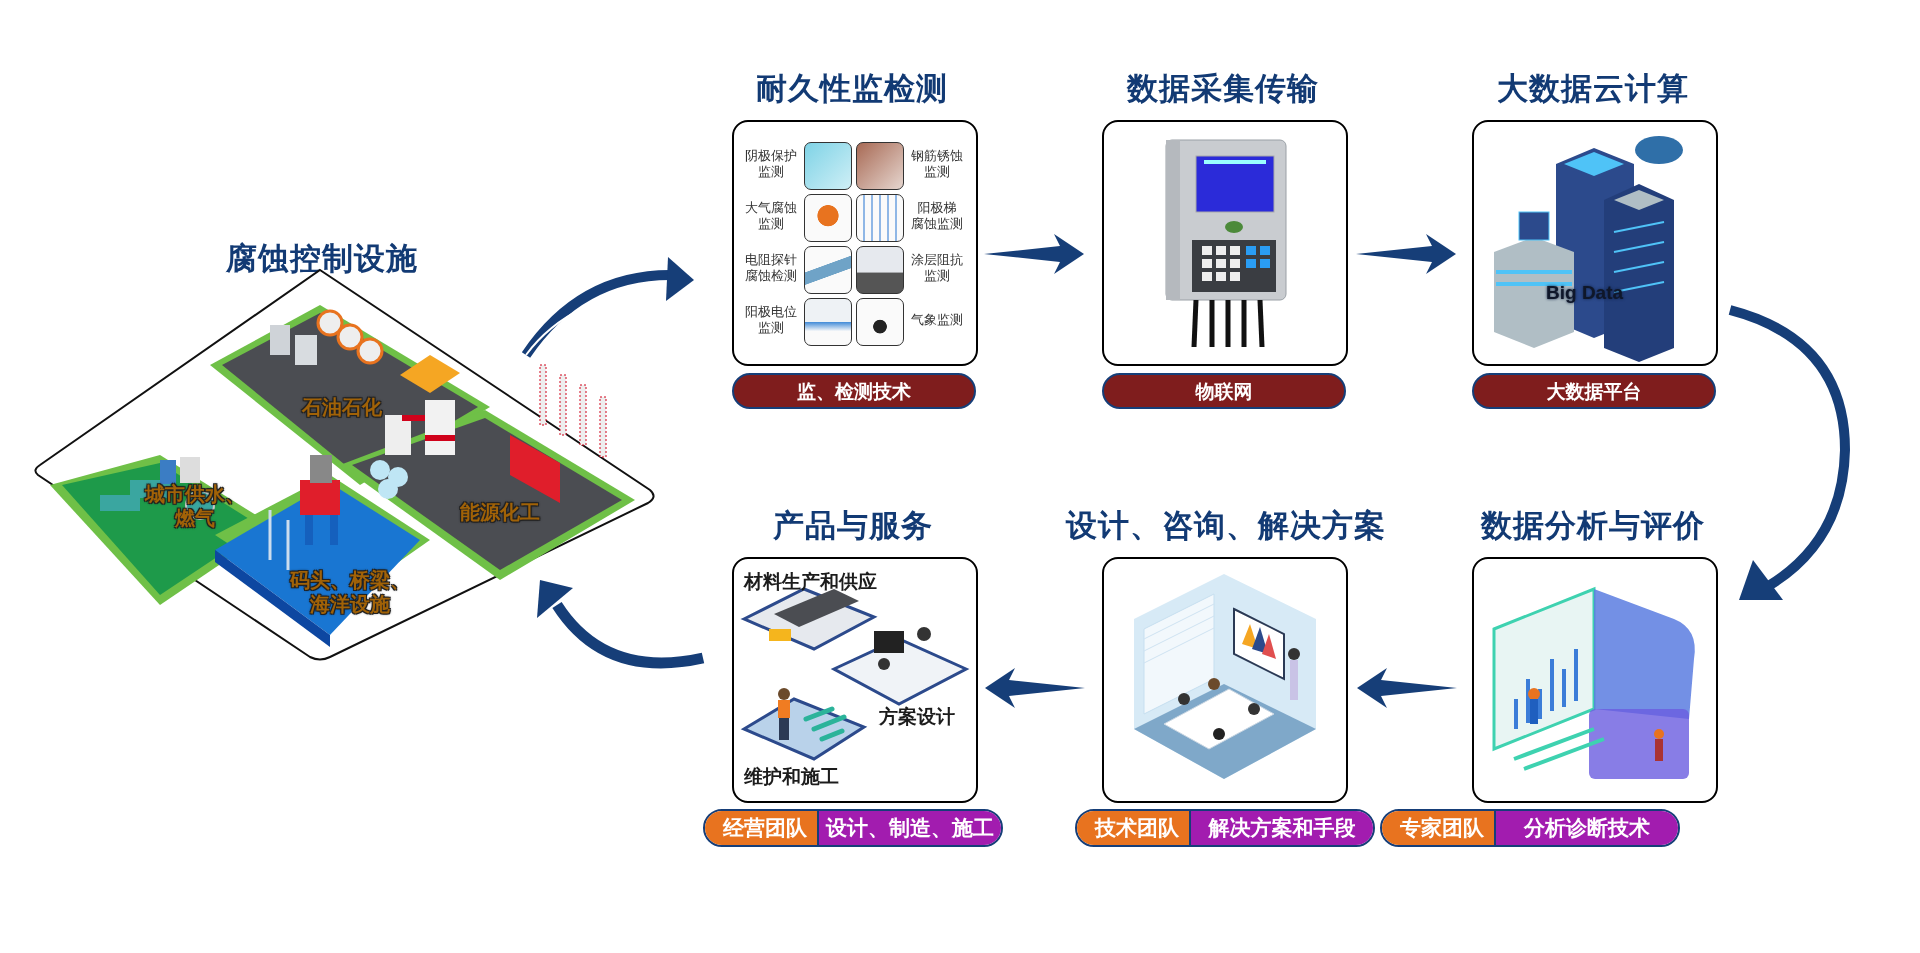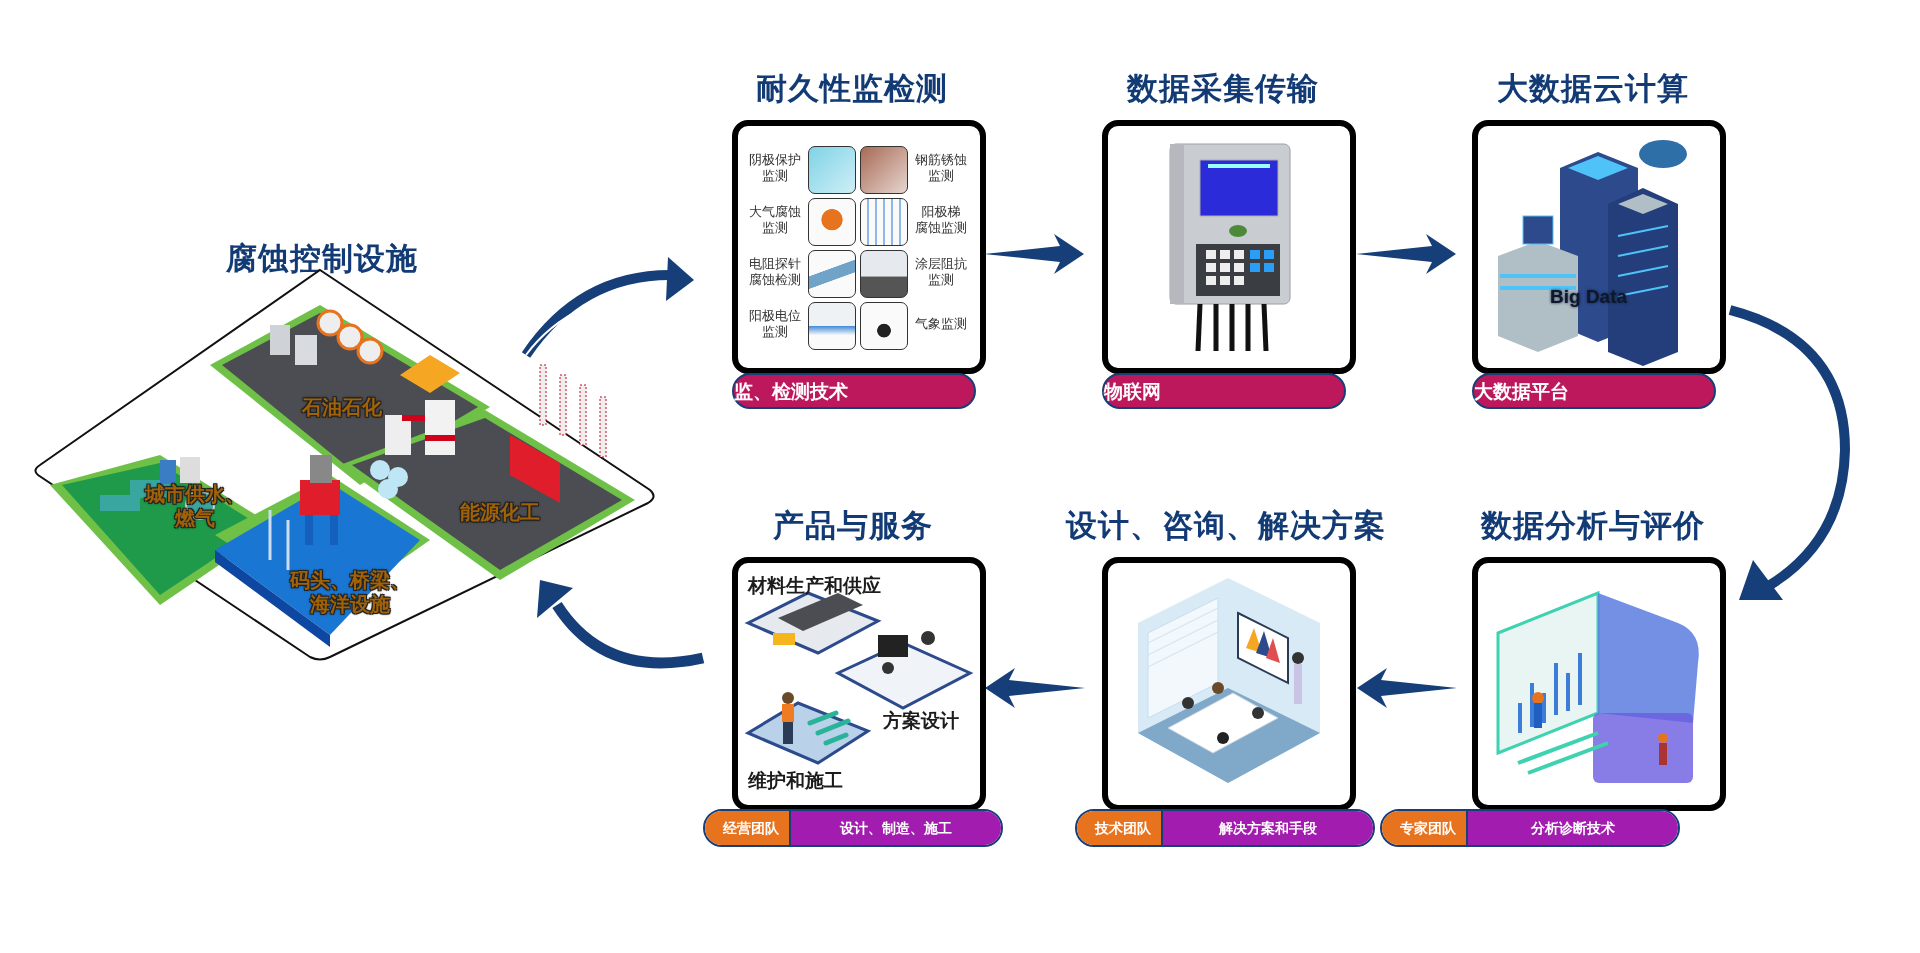--- a/index.html
+++ b/index.html
@@ -1,24 +1,24 @@
 <!DOCTYPE html>
 <html><head>
 <meta charset="utf-8">
 <style>
   html, body { margin:0; padding:0; background:#ffffff; }
   body { width:1920px; height:953px; position:relative; overflow:hidden;
          font-family:"DejaVu Sans","Liberation Sans",sans-serif; }
   .title { position:absolute; color:#123a74; font-weight:bold; font-size:31px; text-align:center;
            letter-spacing:1px; white-space:nowrap; }
-  .card { position:absolute; background:#fff; border:6px solid #000000; border-radius:16px; overflow:hidden; }
-  .pill { position:absolute; background:#be185d; border:2px solid #163e78; border-radius:20px;
-          color:#fff; font-weight:bold; font-size:19px; line-height:32px; height:32px; }
+  .card { position:absolute; background:#fff; border:2px solid #000000; border-radius:16px; overflow:hidden; }
+  .pill { position:absolute; background:#7f1d1d; border:2px solid #163e78; border-radius:20px;
+          color:#fff; font-weight:bold; font-size:19px; text-align:center; line-height:32px; height:32px; }
   .split { position:absolute; height:34px; border:2px solid #163e78; border-radius:20px; overflow:hidden; display:flex;
-           font-weight:bold; font-size:14px; color:#fff; line-height:34px; }
+           font-weight:bold; font-size:21px; color:#fff; line-height:34px; }
   .split .l { background:#e8731f; padding:0 10px 0 18px; border-right:2px solid #163e78; }
   .split .r { background:#a21caf; flex:1; text-align:center; }
   .arrow { position:absolute; }
   .mon-label { position:absolute; font-size:13px; color:#333; line-height:16px; text-align:center; width:62px; }
   .mon-thumb { position:absolute; width:46px; height:46px; border:1.5px solid #333; border-radius:7px; background:#fafafa; overflow:hidden; }
   .svc-label { position:absolute; font-weight:bold; font-size:19px; color:#1c1c1c; white-space:nowrap; }
   .iso-label { position:absolute; color:#a16207; font-weight:bold; font-size:20px; white-space:nowrap;
                text-shadow:-1px -1px 0 #222,1px -1px 0 #222,-1px 1px 0 #222,1px 1px 0 #222,0 0 3px #000; text-align:center; line-height:24px; }
 </style>
 </head>

